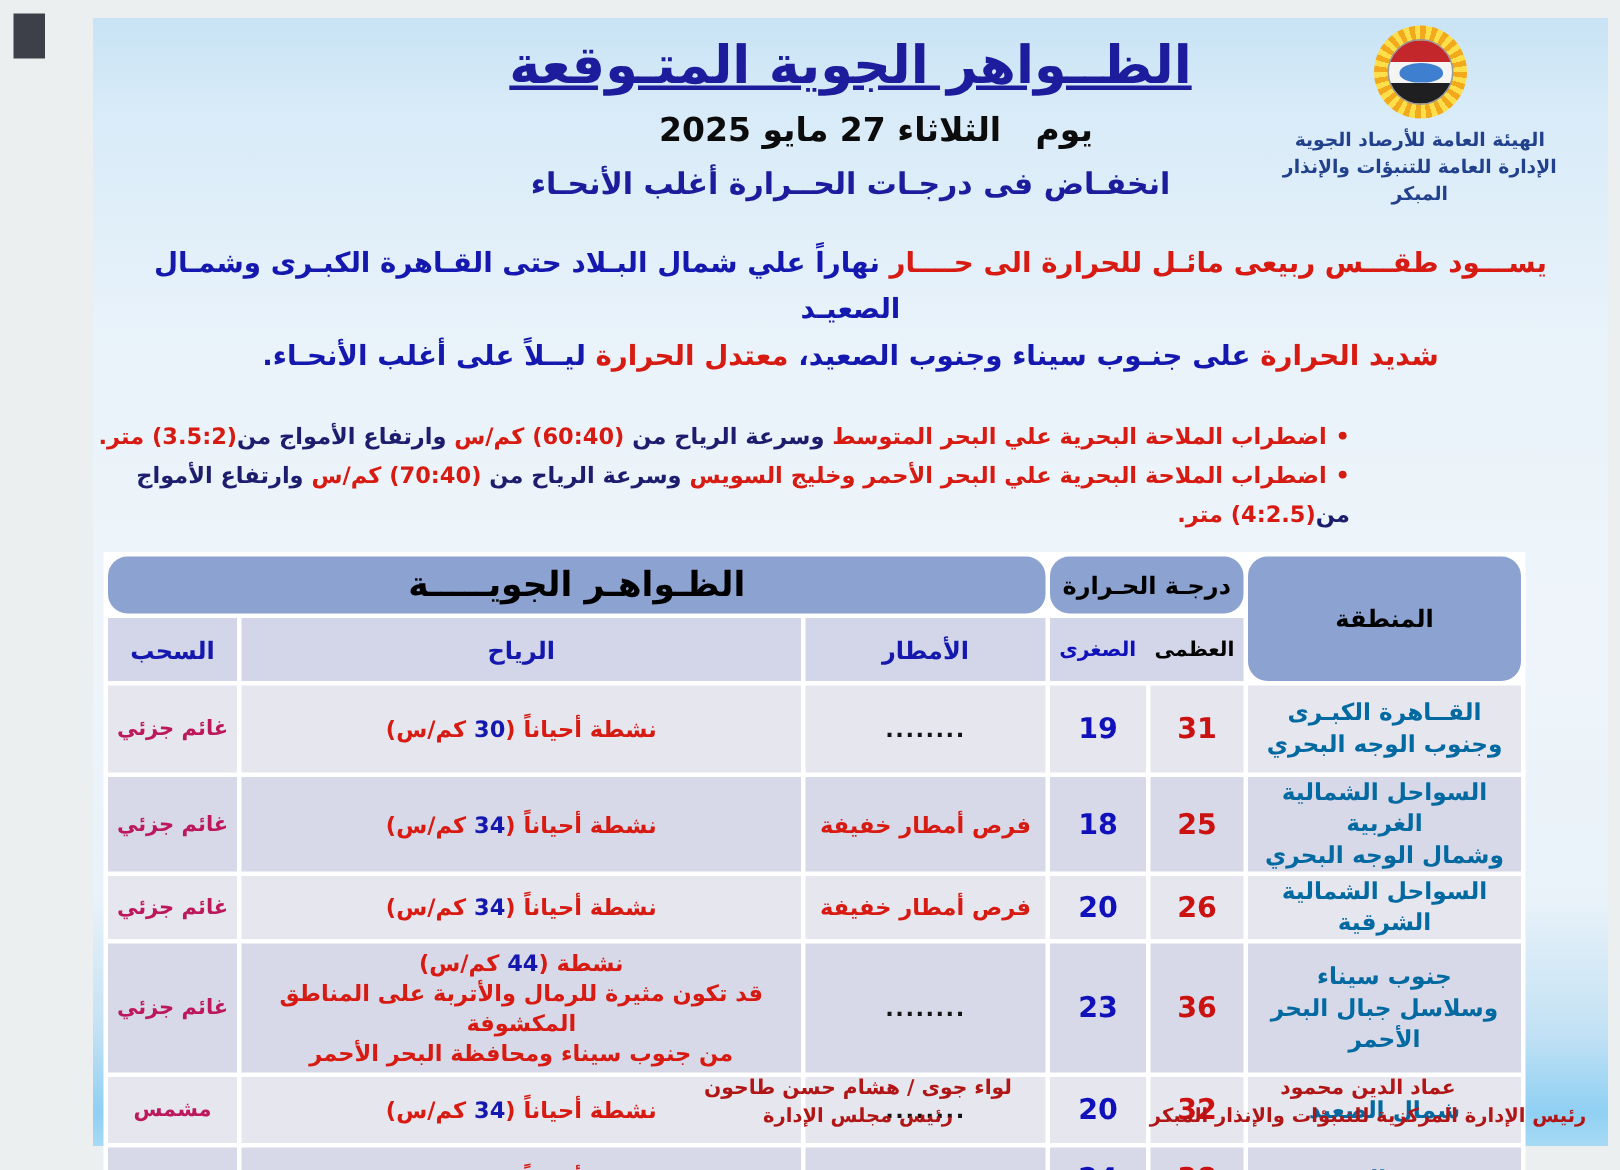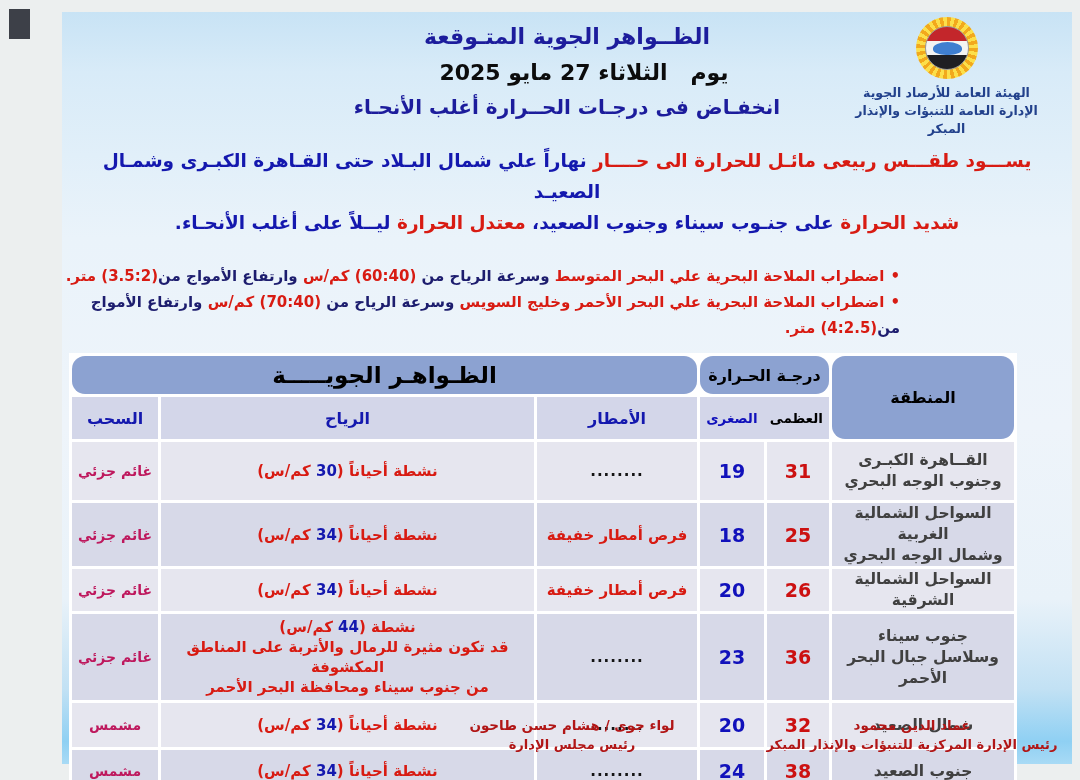--- a/index.html
+++ b/index.html
@@ -23,21 +23,21 @@
     display:flex; align-items:center; justify-content:center; }
   .logo-inner { width:44px; height:44px; border-radius:50%; overflow:hidden; position:relative;
     border:1px solid #9a9a9a;
     background:linear-gradient(180deg,#c3262b 0%,#c3262b 34%,#f4f4f2 34%,#f4f4f2 67%,#1f1f22 67%,#1f1f22 100%); }
   .logo-cloud { position:absolute; top:15px; left:7px; width:29px; height:13px;
     background:#3f7fd0; border-radius:50% 50% 45% 45%; }
   .agency-name, .agency-dept { color:var(--c-agency_text,#22418c); font-weight:bold; font-size:12.5px; line-height:18px; }
   .agency-name { margin-top:5px; }
 
   .title-block { text-align:center; padding-top:12px; }
-  .page-title { color:var(--c-title,#1c1c9c); font-size:22px; font-weight:bold; }
+  .page-title { color:var(--c-title,#1c1c9c); font-size:35px; font-weight:bold;text-decoration:underline; }
   .forecast-date { color:#0c0c0c; font-size:22px; font-weight:bold; margin-top:11px; white-space:pre;margin-left:34px; }
   .forecast-subtitle { color:var(--c-title,#1c1c9c); font-size:20px; font-weight:bold; margin-top:10px; }
 
   
   .summary { margin-top:26px; text-align:center; font-size:18.5px; font-weight:bold; line-height:31px; padding:0 12px; }
 
   
   .bullets { margin-top:25px; padding-right:172px; font-size:15px; font-weight:bold; line-height:26px; text-align:right; }
   .bullet-dot { color:var(--c-red,#d81b12); margin-left:6px; }
 
@@ -56,21 +56,21 @@
   .th-region { font-size:16px; }
   .sub { background:var(--c-subheader,#d3d6e9); font-weight:bold; }
   .sub-temps { display:flex; justify-content:space-around; align-items:center; font-size:13.5px; }
   .lbl-max { color:#000; }
   .lbl-min { color:var(--c-temp_min,#1111bb); }
   .th-rain, .th-wind, .th-clouds { color:var(--c-body_blue,#1418ae); font-size:16px; }
 
   tr.row-light td { background:var(--c-row_light,#e6e6ef); }
   tr.row-dark  td { background:var(--c-row_dark,#d7d9e8);text-align:center; }
 
-  td.cell-region { color:#404040; font-weight:bold; font-size:15.5px; line-height:21px; }
+  td.cell-region { color:#0369a1; font-weight:bold; font-size:15.5px; line-height:21px; }
   td.cell-max { color:var(--c-temp_max,#cc1111); font-weight:bold; font-size:19px; }
   td.cell-min { color:var(--c-temp_min,#1111bb); font-weight:bold; font-size:19px; }
   td.cell-rain { font-weight:bold; font-size:15px; letter-spacing:1px; }
   td.cell-wind { font-weight:bold; font-size:15px; line-height:20px; }
   td.cell-clouds { color:#be185d; font-weight:bold; font-size:14px; }
 
   
   .signatures { position:absolute; bottom:10px; right:0; left:0;
     display:grid; grid-template-columns:320px 1fr 330px; }
   .signature { text-align:center; color:var(--c-footer_red,#b11616); font-weight:bold; }

